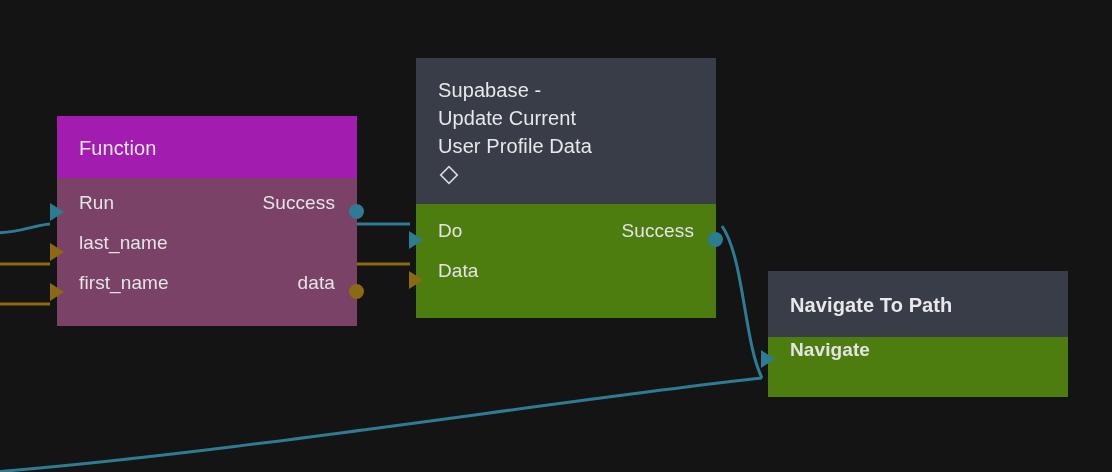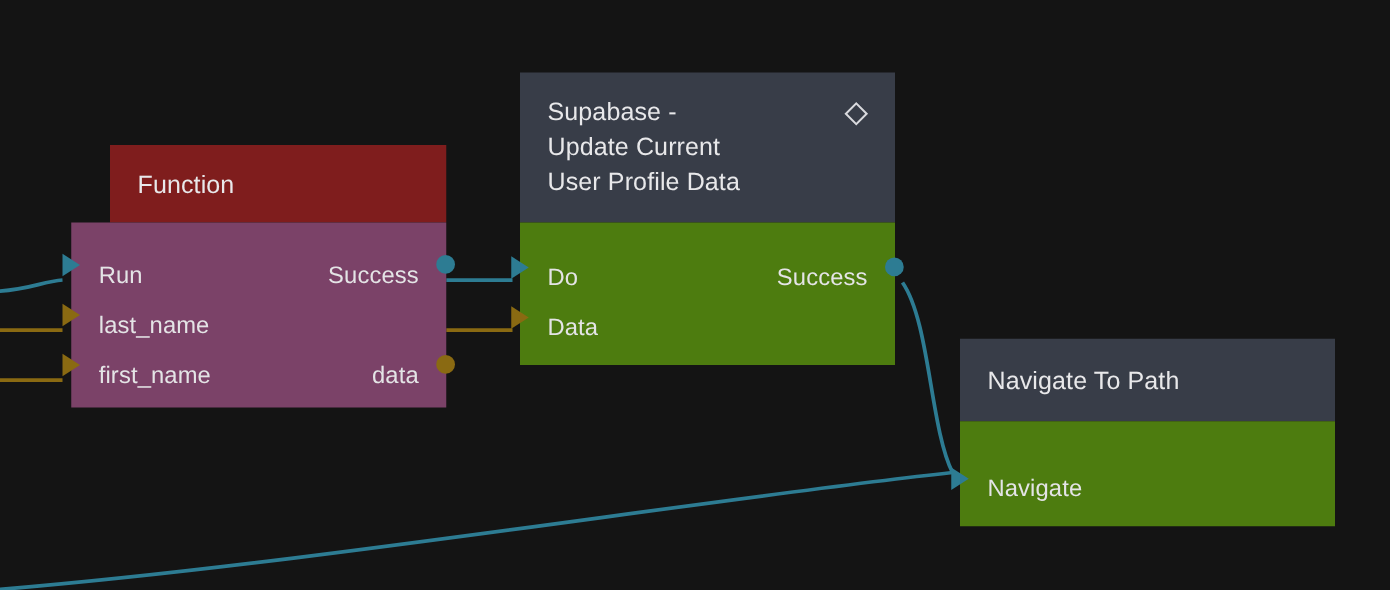--- a/index.html
+++ b/index.html
@@ -45,43 +45,43 @@
     letter-spacing: 0.1px;
   }
   .node-body {
     box-sizing: border-box;
     padding-top: 14px;
     padding-bottom: 14px;
   }
   .port-row {
     position: relative;
     display: flex;
-    align-items: flex-end;
+    align-items: flex-start;
     justify-content: space-between;
     height: 40px;
     padding: 0 22px;
     box-sizing: border-box;
   }
   .port-label {
     font-size: 19px;
     color: #e4e4e6;
     letter-spacing: 0.1px;
     white-space: nowrap;
   }
   .port-label.out {
     margin-left: auto;
   }
   .port-spacer { flex: 1 1 auto; }
 
   
-  .node-function .node-header { background: #7f1d1d; margin-left: 31px; }
+  .node-function .node-header { background: #a21caf; }
   .node-function .node-body   { background: #7b4268; }
 
   
-  .node-slate .node-header { background: #383d48; }
+  .node-slate .node-header { background: #383d48; flex-direction: column; }
   .node-slate .node-body   { background: #4d7c0f; }
 
   
   .pin {
     position: absolute;
     pointer-events: auto;
   }
   .pin-dot {
     width: 15px;
     height: 15px;
@@ -196,25 +196,25 @@
         <div class="pin" style="left:-7px; top:11px;">
           <div class="pin-arrow data"></div>
         </div>
         <span class="port-label in">Data</span>
         <span class="port-spacer"></span>
       </div>
 
     </div>
   </div>
 
-  <div class="node node-slate" style="left:768px; top:271px; width:300px;">
+  <div class="node node-slate" style="left:768px; top:271px; width:300px;font-weight:bold;">
     <div class="node-header" style="padding:20px 20px 18px 22px;">
       <div class="node-title">Navigate To Path</div>
     </div>
-    <div class="node-body" style="padding-top:26px; padding-bottom:18px;">
+    <div class="node-body" style="padding-top:2px; padding-bottom:18px;">
 
       <div class="port-row">
         <div class="pin" style="left:-7px; top:11px;">
           <div class="pin-arrow exec"></div>
         </div>
         <span class="port-label in">Navigate</span>
         <span class="port-spacer"></span>
       </div>
 
     </div>

